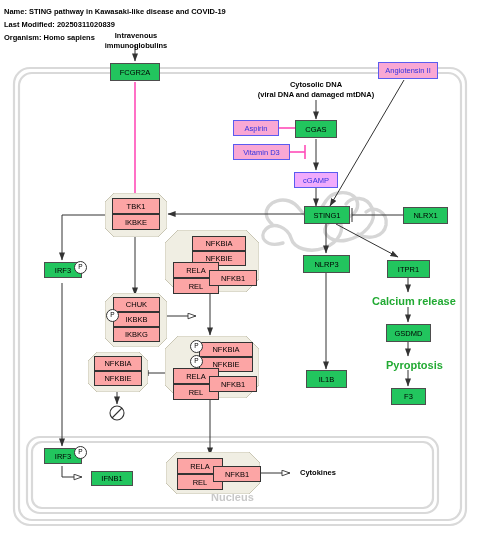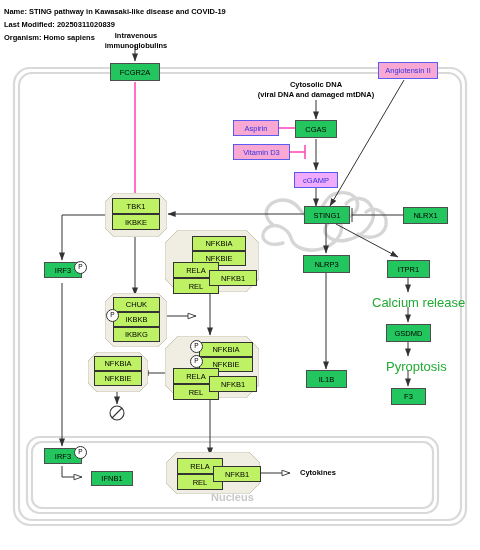--- a/index.html
+++ b/index.html
@@ -12,24 +12,24 @@
 
   svg#canvas{position:absolute;left:0;top:0;width:480px;height:550px;}
 
   
   .node{position:absolute;box-sizing:border-box;display:flex;align-items:center;
         justify-content:center;background:#22c55e;border:1px solid #4d4d4d;
         font-size:7.5px;color:#000;white-space:nowrap;}
   .gene{border:1px solid #4d4d4d;}
   .drug{border:1px solid #5b5bf0;color:#3333e0;background:#f9a8d4;}
   .metab{border:1px solid #5b5bf0;color:#3333e0;background:#f0abfc;}
-  .sub{background:#bef264;border:1px solid #333333;font-size:7.5px;}
+  .sub{background:#fca5a5;border:1px solid #333333;font-size:7.5px;}
   .plain{position:absolute;font-size:7.5px;font-weight:bold;white-space:nowrap;
          background:none;border:none;}
-  .pheno{position:absolute;font-size:13px;font-weight:normal;color:#22aa33;
+  .pheno{position:absolute;font-size:11px;font-weight:bold;color:#22aa33;
          white-space:nowrap;}
   .cmp-label{position:absolute;font-size:11px;font-weight:bold;color:#c8c8c8;}
   .pmark{position:absolute;width:11px;height:11px;border-radius:50%;
          border:1px solid #333;background:#fff;font-size:6.5px;line-height:9px;
          text-align:center;color:#000;z-index:6;}
 </style>
 </head>
 <body>
 
 <div class="hdr" id="h-name">Name: STING pathway in Kawasaki-like disease and COVID-19</div>

